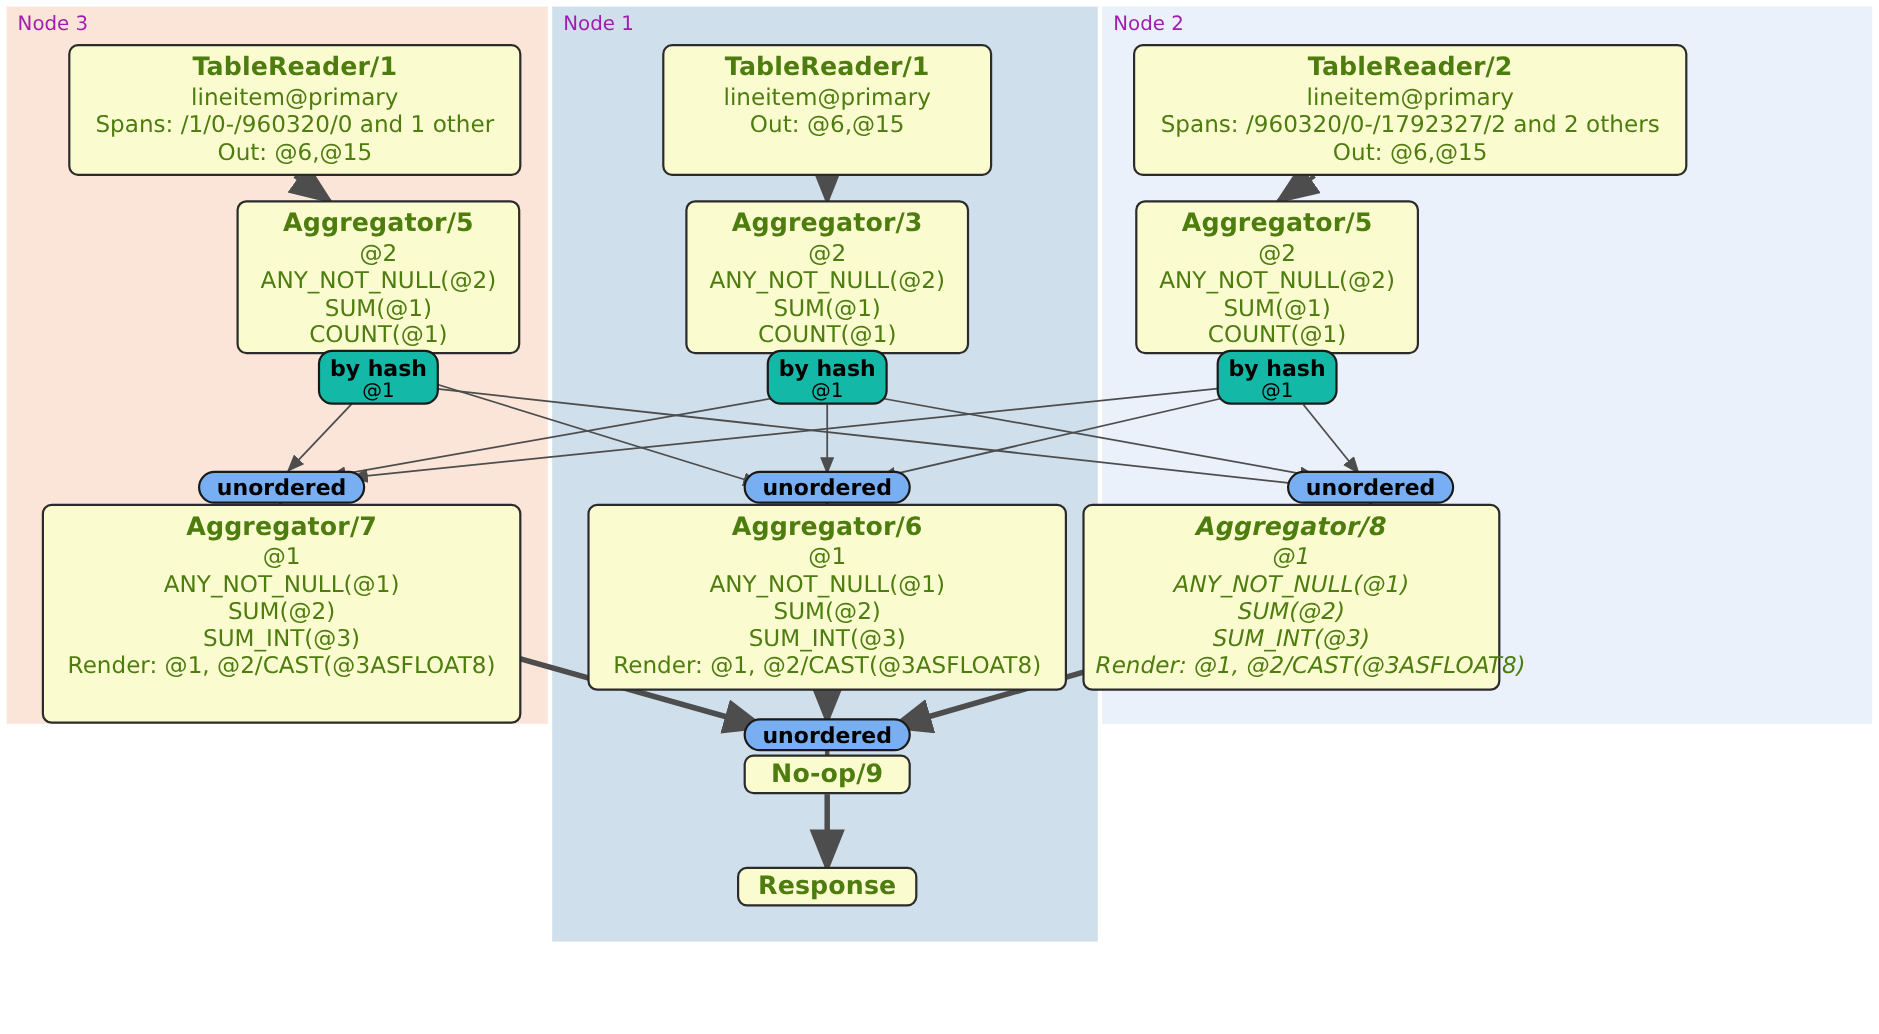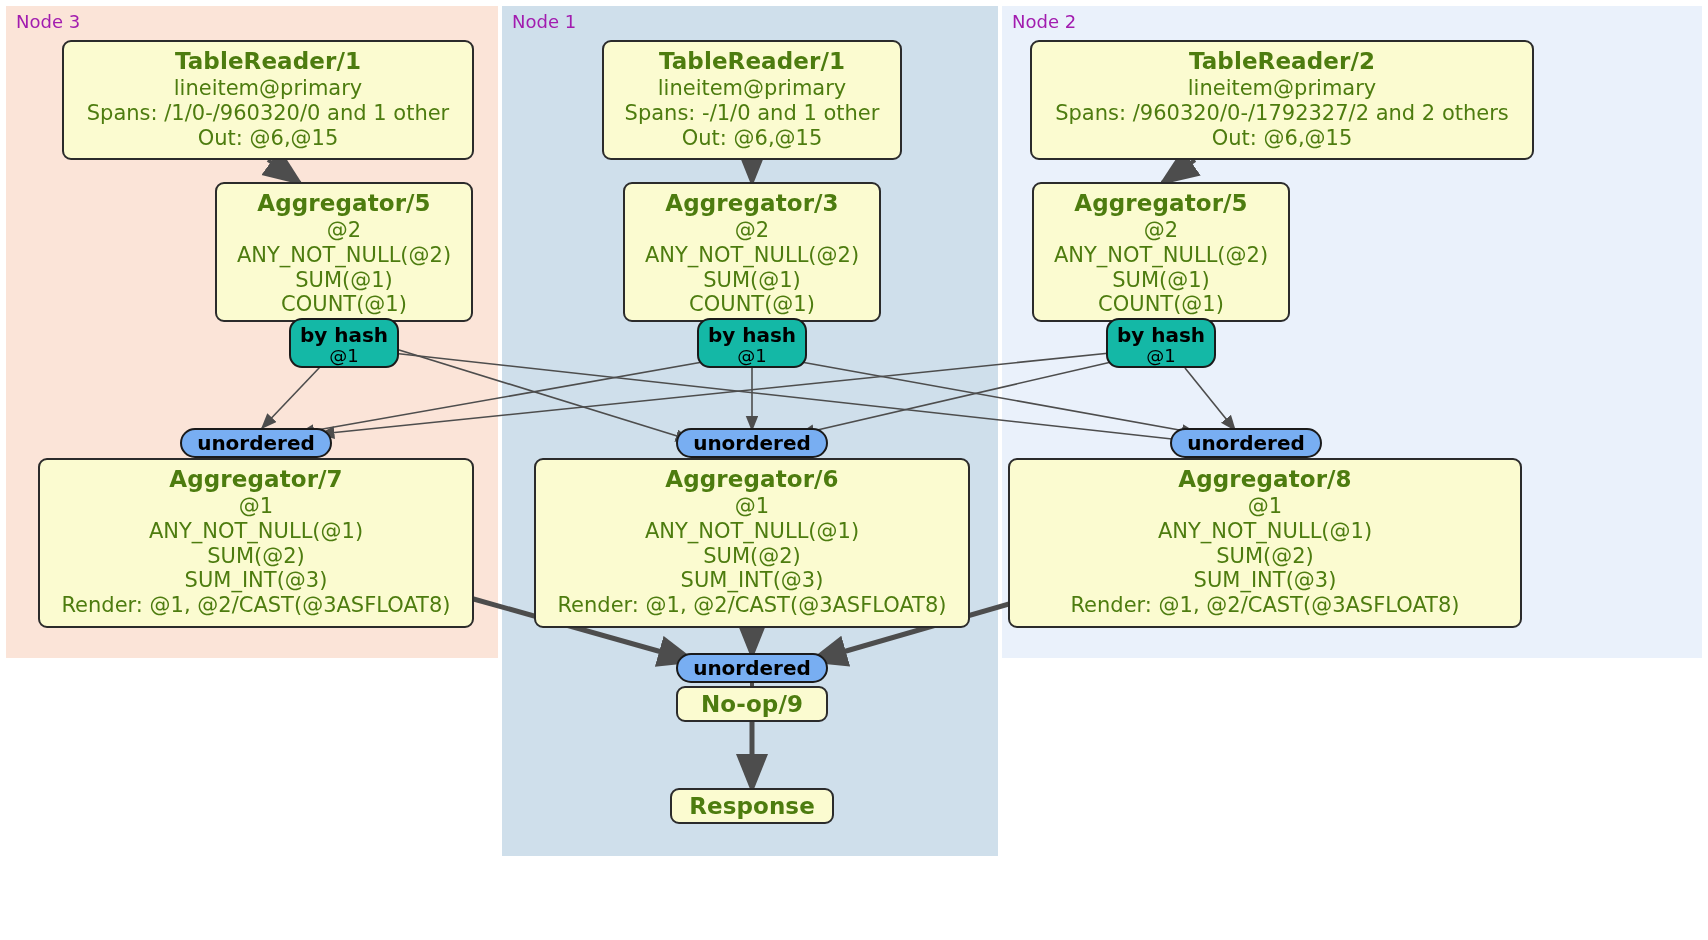--- a/index.html
+++ b/index.html
@@ -124,21 +124,20 @@
   <div class="proc" style="left:62px;top:40px;width:412px;height:120px;">
     <span class="ttl">TableReader/1</span>
     <span class="ln">lineitem@primary</span>
     <span class="ln">Spans: /1/0-/960320/0 and 1 other</span>
     <span class="ln">Out: @6,@15</span>
   </div>
 
   <div class="proc" style="left:602px;top:40px;width:300px;height:120px;">
     <span class="ttl">TableReader/1</span>
     <span class="ln">lineitem@primary</span>
-    <span class="ln">Spans: -/1/0 and 1 other</span>
     <span class="ln">Out: @6,@15</span>
   </div>
 
   <div class="proc" style="left:1030px;top:40px;width:504px;height:120px;">
     <span class="ttl">TableReader/2</span>
     <span class="ln">lineitem@primary</span>
     <span class="ln">Spans: /960320/0-/1792327/2 and 2 others</span>
     <span class="ln">Out: @6,@15</span>
   </div>
 
@@ -186,39 +185,39 @@
   </div>
 
   <div class="pill unord" style="left:676px;top:428px;width:152px;height:30px;">
     <span class="t1">unordered</span>
   </div>
 
   <div class="pill unord" style="left:1170px;top:428px;width:152px;height:30px;">
     <span class="t1">unordered</span>
   </div>
 
-  <div class="proc" style="left:38px;top:458px;width:436px;height:170px;">
+  <div class="proc" style="left:38px;top:458px;width:436px;height:200px;">
     <span class="ttl">Aggregator/7</span>
     <span class="ln">@1</span>
     <span class="ln">ANY_NOT_NULL(@1)</span>
     <span class="ln">SUM(@2)</span>
     <span class="ln">SUM_INT(@3)</span>
     <span class="ln">Render: @1, @2/CAST(@3ASFLOAT8)</span>
   </div>
 
   <div class="proc" style="left:534px;top:458px;width:436px;height:170px;">
     <span class="ttl">Aggregator/6</span>
     <span class="ln">@1</span>
     <span class="ln">ANY_NOT_NULL(@1)</span>
     <span class="ln">SUM(@2)</span>
     <span class="ln">SUM_INT(@3)</span>
     <span class="ln">Render: @1, @2/CAST(@3ASFLOAT8)</span>
   </div>
 
-  <div class="proc" style="left:1008px;top:458px;width:514px;height:170px;">
+  <div class="proc" style="left:984px;top:458px;width:380px;height:170px;font-style:italic;">
     <span class="ttl">Aggregator/8</span>
     <span class="ln">@1</span>
     <span class="ln">ANY_NOT_NULL(@1)</span>
     <span class="ln">SUM(@2)</span>
     <span class="ln">SUM_INT(@3)</span>
     <span class="ln">Render: @1, @2/CAST(@3ASFLOAT8)</span>
   </div>
 
   <div class="pill unord" style="left:676px;top:653px;width:152px;height:30px;">
     <span class="t1">unordered</span>

